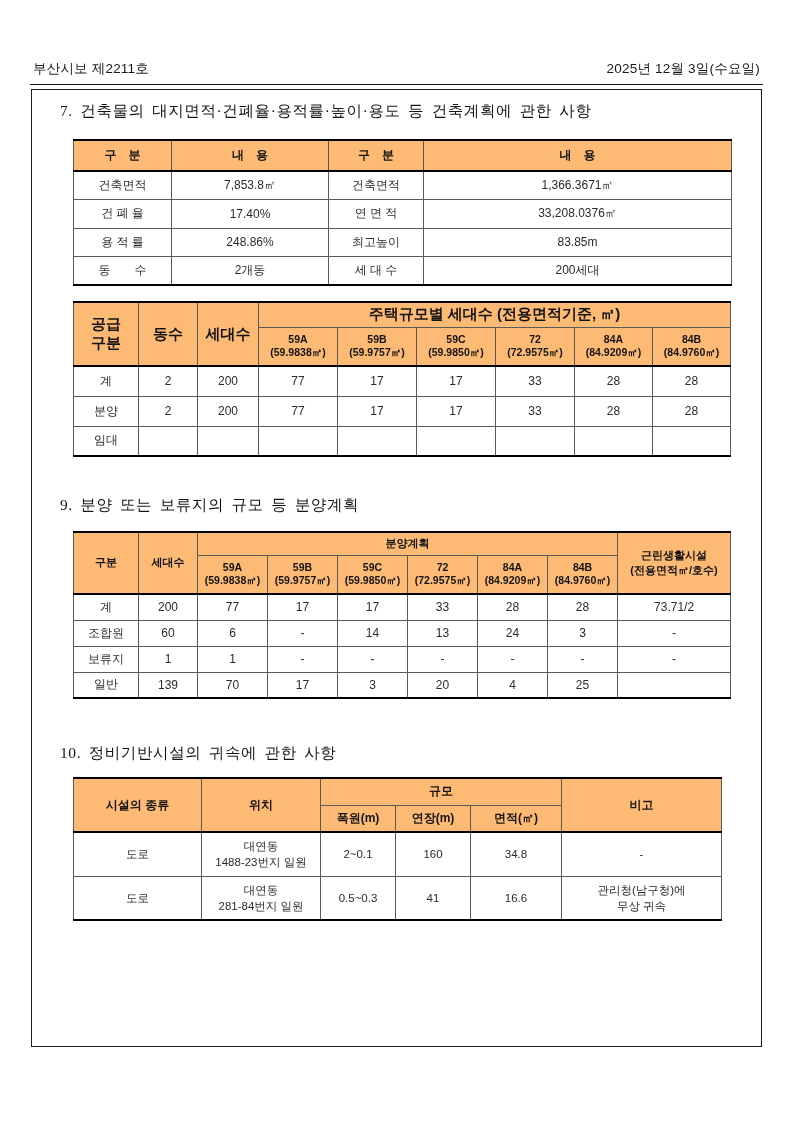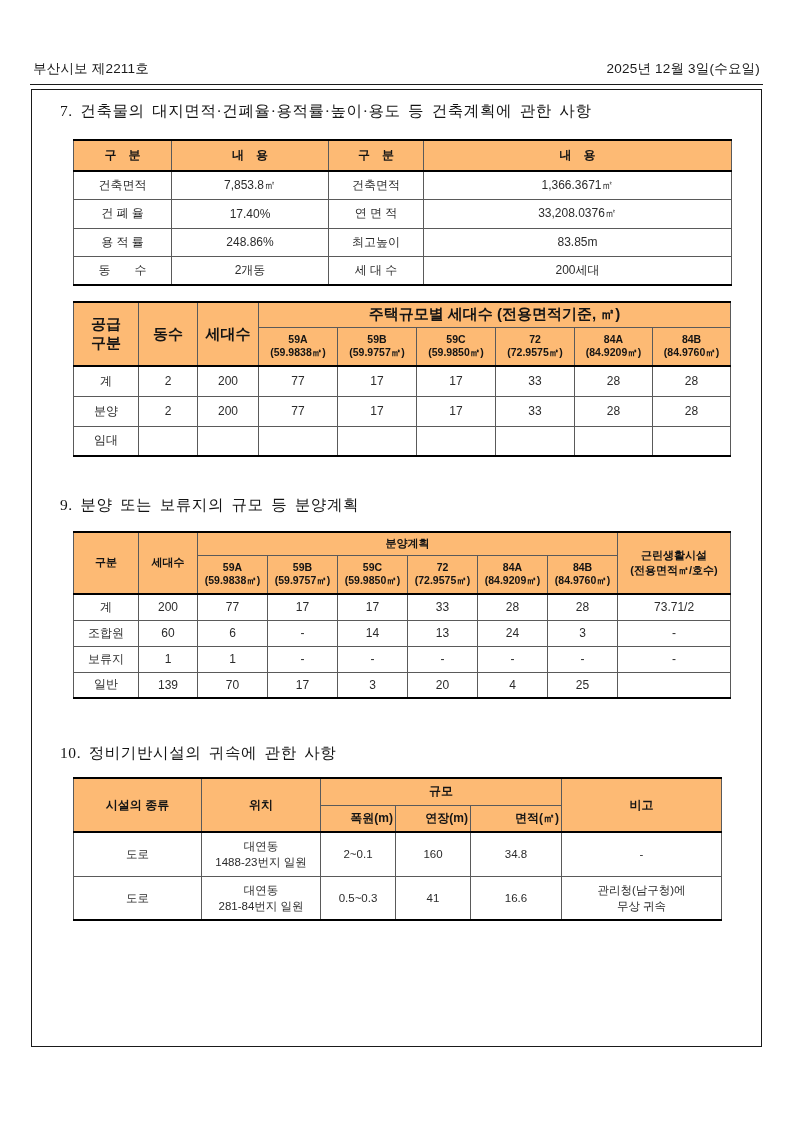--- a/index.html
+++ b/index.html
@@ -71,21 +71,21 @@
   .t9 tr.h2 th { height: 39px; font-size: 10.5px; line-height: 1.3; }
   .t9 th.span2 { font-size: 11.5px; line-height: 1.25; }
   .t9 th.nbh { font-size: 11px; line-height: 1.35; }
   .t9 tbody td { height: 26px; }
   .t9 tr.h1 th:nth-child(3), .t9 tr.h2 th:first-child,
   .t9 tbody td:nth-child(3) { border-left: 1.8px solid #222; }
 
   
   .t10 { width: 648px; margin-top: 13px; margin-left: 31px; }
   .t10 tr.h1 th { height: 27px; }
-  .t10 tr.h2 th { height: 27px; text-align: right; }
+  .t10 tr.h2 th { height: 27px; }
   .t10 tbody td { height: 44px; font-size: 11.5px; line-height: 1.4; }
 </style>
 </head>
 <body>
 
 <div class="page-header">
   <span>부산시보 제2211호</span>
   <span>2025년 12월 3일(수요일)</span>
 </div>
 <div class="header-rule"></div>

